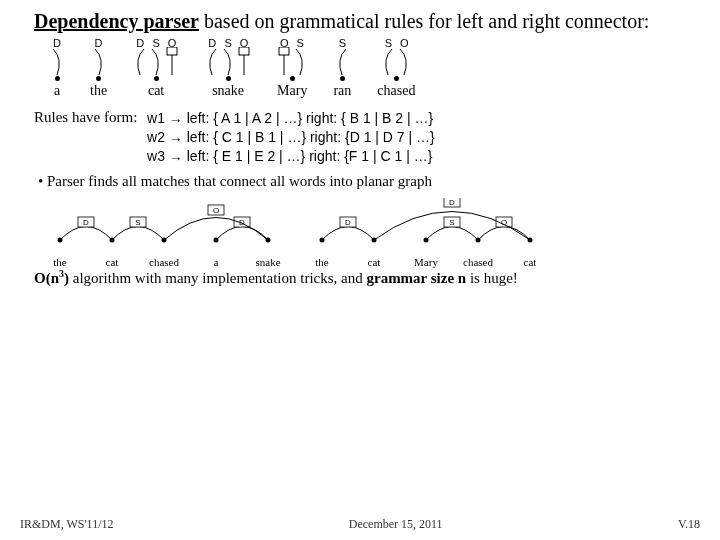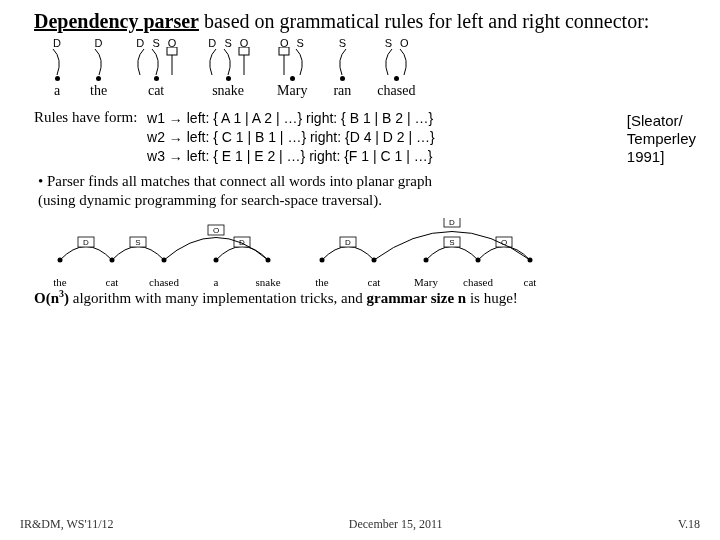--- a/index.html
+++ b/index.html
@@ -142,23 +142,20 @@
 </style>
 </head>
 <body>
 
 <div class="slide">
 
   <div class="subtitle">
     <span class="bold uline">Dependency parser</span><span> based on grammatical rules for left and right connector:</span>
   </div>
 
-  <div class="citation" style="white-space:pre-line">[Sleator/
-Temperley
-1991]</div>
 
   <div class="diagram-row" id="row1">
       <div class="word-diagram">
         <div class="connectors">
           <div class="conn">
             <div class="lbl">D</div>
             <svg width="14" height="30">
               <path d="M 3 2 Q 13 12 7 28" fill="none" stroke="#000" stroke-width="1"></path>
             </svg>
           </div>
@@ -274,26 +271,25 @@
             </svg>
           </div>
         </div>
         <div class="dot"></div>
         <div class="wlabel">chased</div>
       </div>
     </div>
 
   <div class="rules-block">
     <span class="lead">Rules have form:</span>
-    <span class="rules-lines" id="rules-lines"><div>w1 → left: { A 1 | A 2 | …}  right: { B 1 | B 2 | …}</div><div>w2 → left: { C 1 | B 1 | …}  right: {D 4 | D 2 | …}</div><div>w3 → left: { E 1 | E 2 | …}  right: {F 1 | C 1 | …}</div></span>
+    <span class="rules-lines" id="rules-lines"><div>w1 → left: { A 1 | A 2 | …}  right: { B 1 | B 2 | …}</div><div>w2 → left: { C 1 | B 1 | …}  right: {D 1 | D 7 | …}</div><div>w3 → left: { E 1 | E 2 | …}  right: {F 1 | C 1 | …}</div></span>
   </div>
 
   <div class="bullets" id="bullets">
       <div>• Parser finds all matches that connect all words into planar graph</div>
-      <div>   (using dynamic programming for search-space traversal).</div>
     </div>
 
   <div class="diagram-row row2">
     <div class="parse" id="parse1" style="width: 248px; height: 60px;">
         <svg width="248" height="60">
           <path d="M 20 42 Q 46 15 72 42" fill="none" stroke="#000" stroke-width="1"></path>
           <rect x="38" y="19" width="16" height="10" fill="#fff" stroke="#000" stroke-width="0.8"></rect>
           <text x="46" y="27" font-size="8" text-anchor="middle" font-family="Arial">D</text>
           <path d="M 72 42 Q 98 15 124 42" fill="none" stroke="#000" stroke-width="1"></path>
           <rect x="90" y="19" width="16" height="10" fill="#fff" stroke="#000" stroke-width="0.8"></rect>

